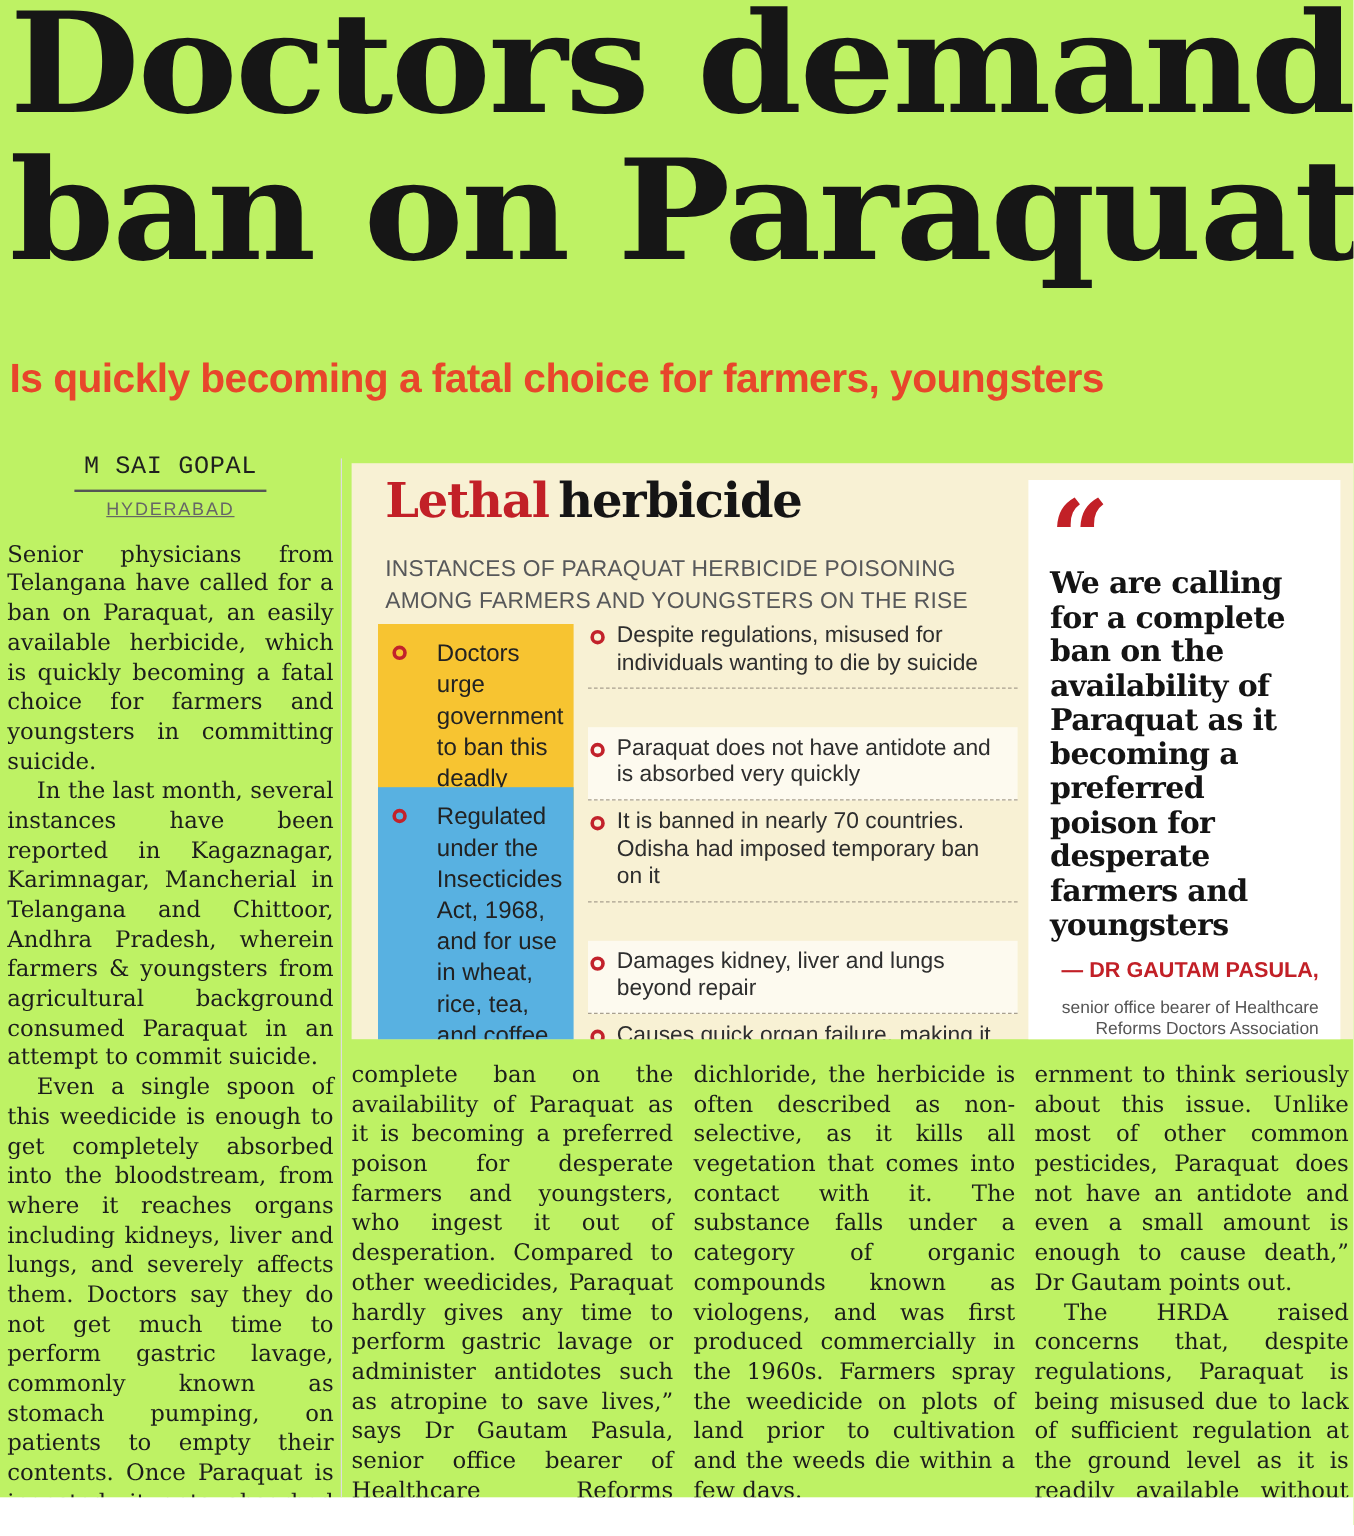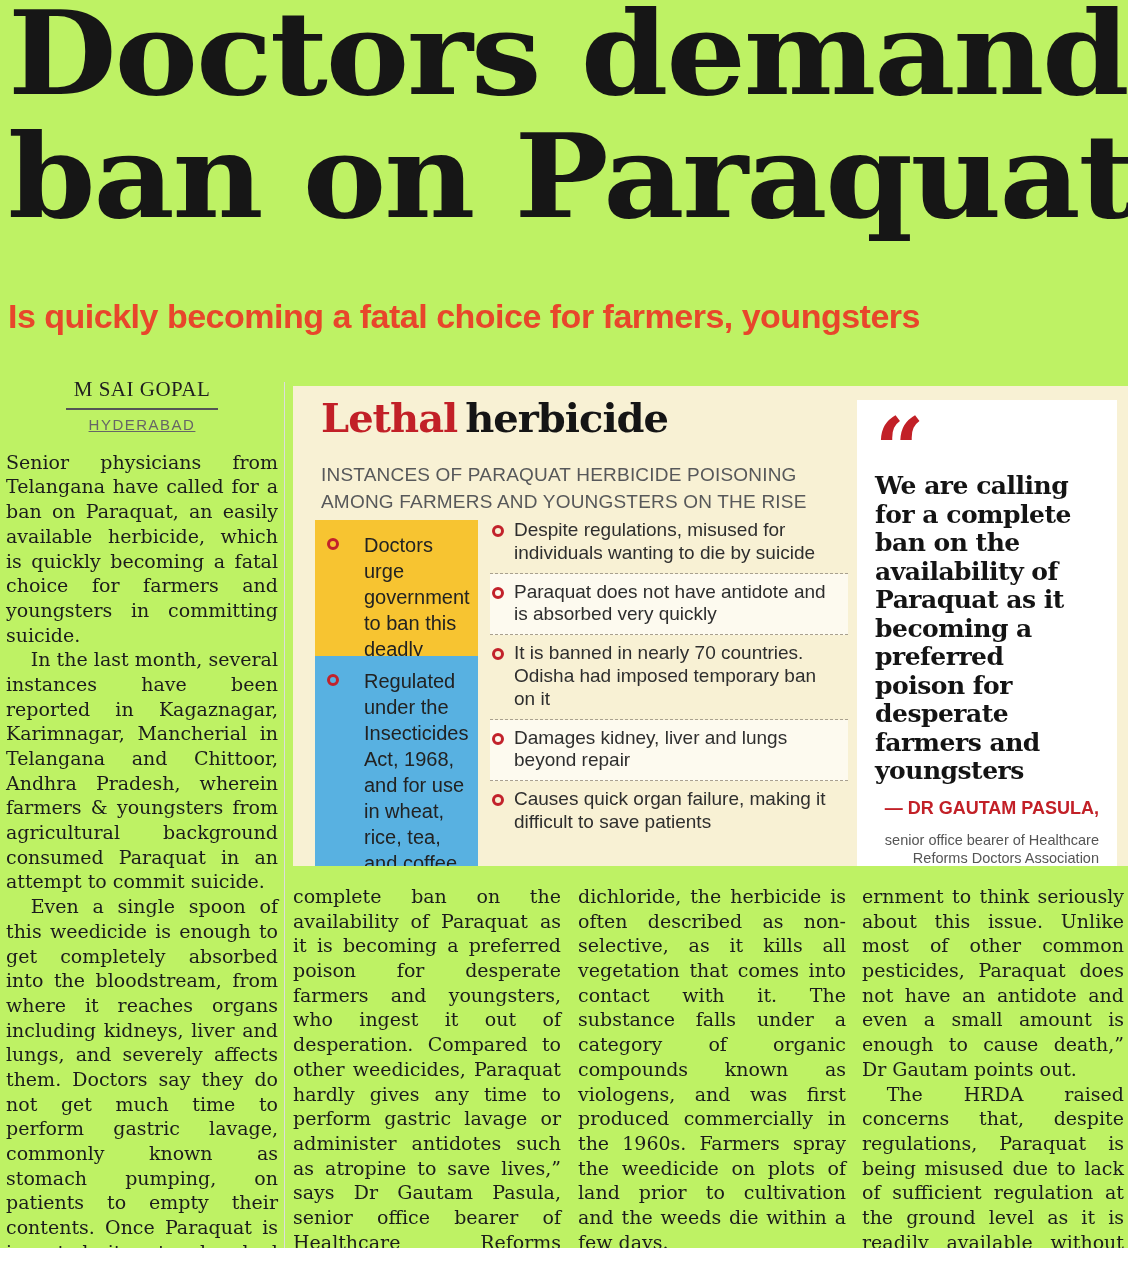--- a/index.html
+++ b/index.html
@@ -31,21 +31,21 @@
   .col p { margin:0; }
   .col p.indent { text-indent:1.3em; }
   .col1 { left:6px;   top:376px; width:272px; }
   .col2 { left:293px; top:884px; width:268px; }
   .col3 { left:578px; top:884px; width:268px; }
   .col4 { left:862px; top:884px; width:262px; }
   .col-rule { position:absolute; left:284px; top:382px; width:1px; height:898px; background:#ddd; }
 
   .byline { text-align:center; margin-bottom:15px; }
   .byline-author {
-    display:inline-block; font-family:Liberation Serif, serif;
+    display:inline-block; font-family:Liberation Mono, monospace;
     font-size:21px; letter-spacing:0.5px; color:#1f1f1f;
     padding:0 8px 5px; border-bottom:2px solid #555;
   }
   .byline-location {
     margin-top:5px; font-family:"Liberation Sans", sans-serif;
     font-size:15px; letter-spacing:1.5px; color:#666;text-decoration:underline;
   }
 
   
   .infobox {
@@ -84,21 +84,21 @@
     position:absolute; left:197px; top:126px; width:358px;
     margin:0; padding:0; list-style:none;
     font-family:"Liberation Sans", sans-serif; font-size:19px; line-height:1.2;
     color:#2e2e2e;
   }
   .fact-item {
     display:flex; gap:10px; align-items:flex-start;
     padding:7px 6px 8px 2px; border-bottom:1px dashed #A8A08F;
   }
   .fact-item:last-child { border-bottom:none; }
-  .fact-item.alt { background:var(--infobox_alt_row_bg, #FDFAEF); }
+  .fact-item.alt { background:var(--infobox_alt_row_bg, #FDFAEF);margin-top:32px; }
 
   
   .quote-card {
     position:absolute; right:11px; top:14px; width:224px; min-height:404px;
     background:#fff; padding:8px 18px 18px;
   }
   .quote-mark {
     font-family:"DejaVu Serif", serif; font-weight:bold;
     font-size:86px; line-height:0.95; height:64px; letter-spacing:-6px;
     color:var(--accent_red, #C22027);

